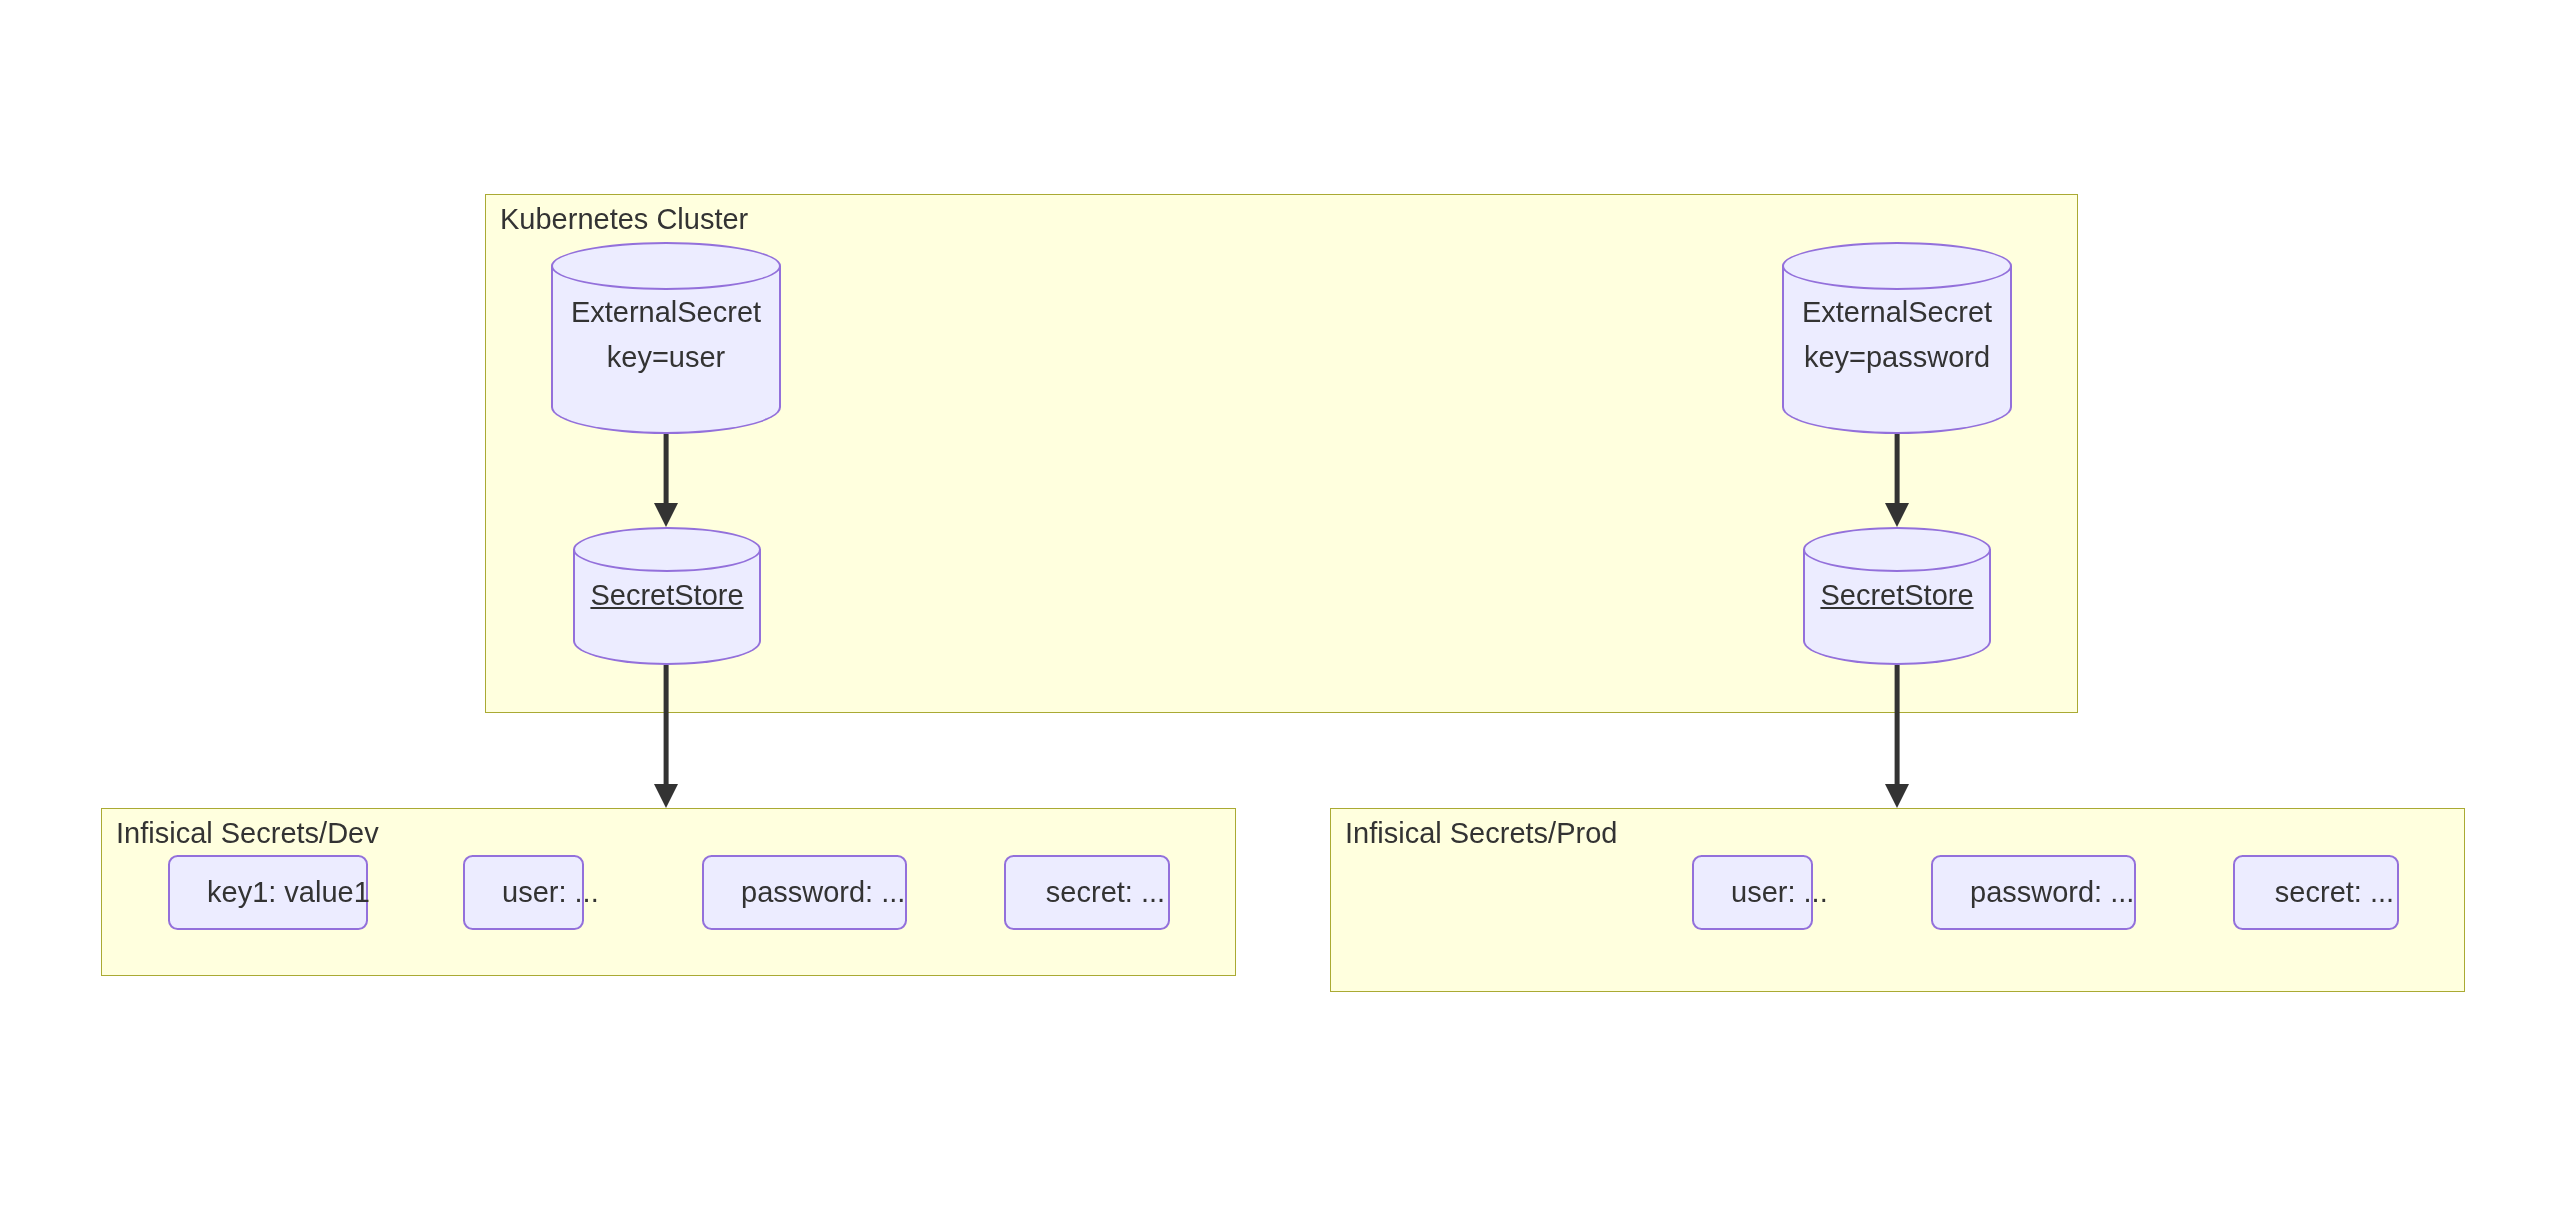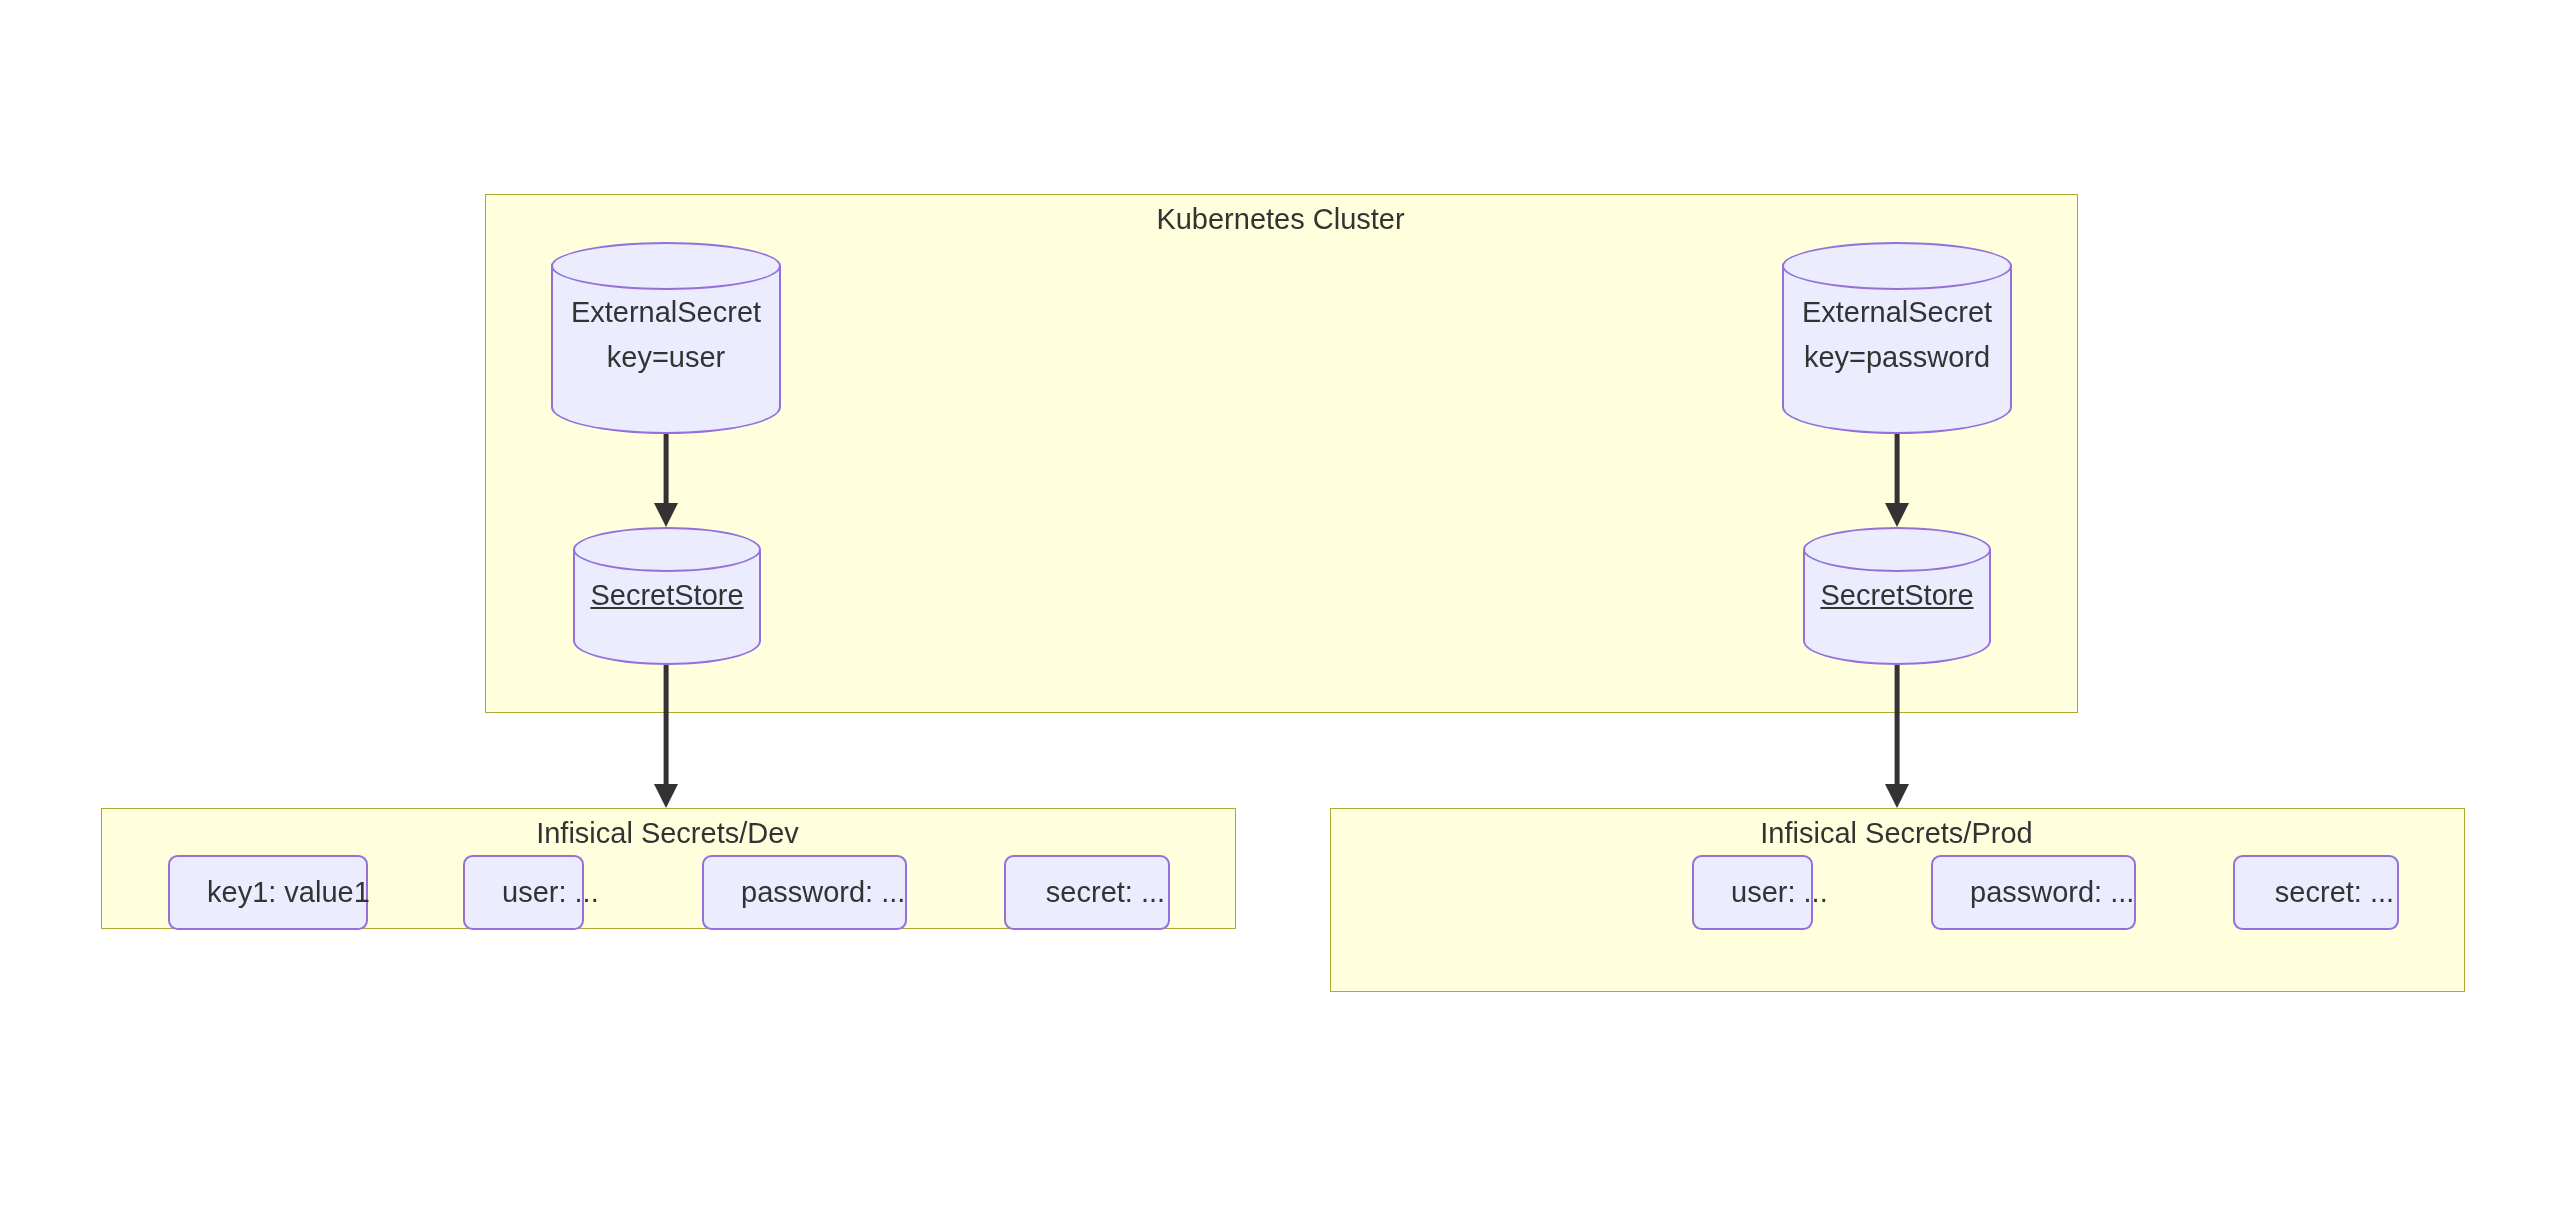--- a/index.html
+++ b/index.html
@@ -14,21 +14,20 @@
   
   .cluster{
     position:absolute;
     background:var(--cluster-fill,#ffffde);
     border:1.6px solid var(--cluster-border,#aaaa33);
     box-sizing:border-box;
     z-index:1;
   }
   .cluster-title{
     position:absolute;top:7.2px;left:0;right:16px;
-    text-align:center;
     font-size:29px;line-height:34px;
     color:var(--text,#333333);
     white-space:nowrap;
     margin-left:14px;
   }
   
   .cylinder{position:absolute;z-index:10;}
   .cyl-top{
     position:absolute;left:0;right:0;top:0;
     background:var(--node-fill,#ececff);
@@ -90,21 +89,21 @@
 </style>
 </head>
 <body>
 
 <div class="canvas">
 
   <div class="cluster" style="left:485px;top:194px;width:1593px;height:519px">
     <div class="cluster-title">Kubernetes Cluster</div>
   </div>
 
-  <div class="cluster" style="left:101px;top:808px;width:1135px;height:121px">
+  <div class="cluster" style="left:101px;top:808px;width:1135px;height:168px">
     <div class="cluster-title">Infisical Secrets/Dev</div>
     <div class="secret-node" style="left:66px;width:200px">key1: value1</div>
     <div class="secret-node" style="left:361px;width:121px">user: ...</div>
     <div class="secret-node" style="left:600px;width:205px">password: ...</div>
     <div class="secret-node" style="left:902px;width:166px">secret: ...</div>
   </div>
 
   <div class="cluster" style="left:1330px;top:808px;width:1135px;height:184px">
     <div class="cluster-title">Infisical Secrets/Prod</div>
     <div class="secret-node" style="left:361px;width:121px">user: ...</div>

